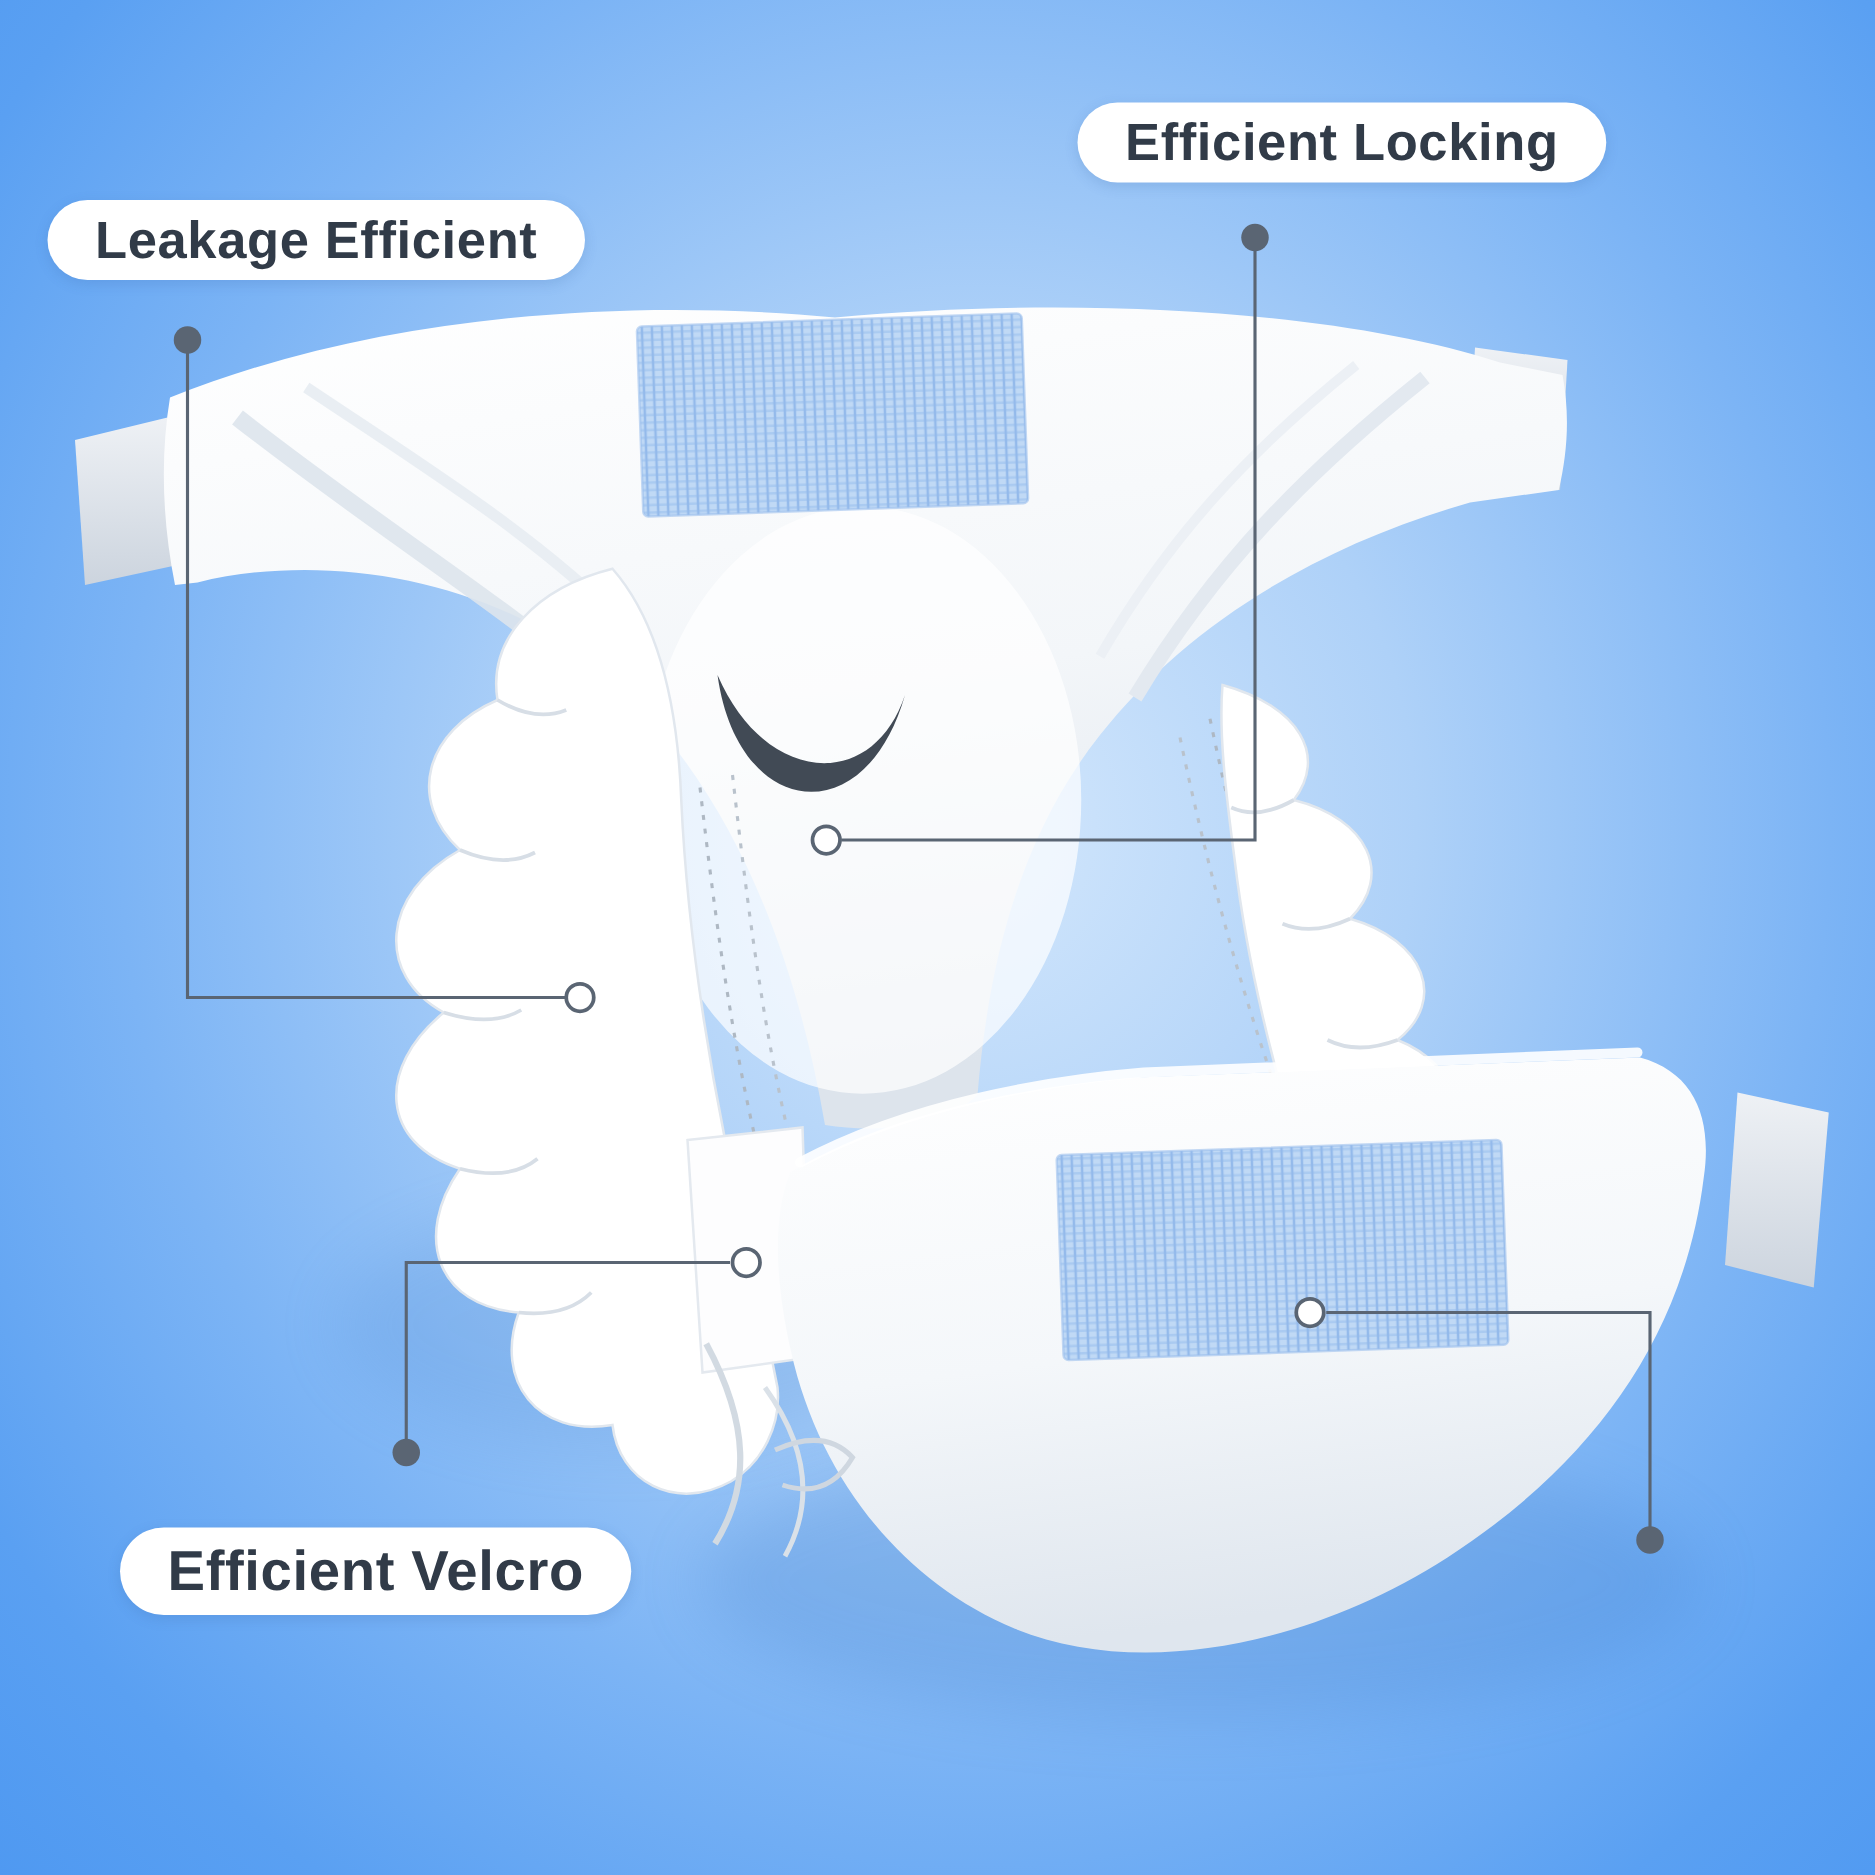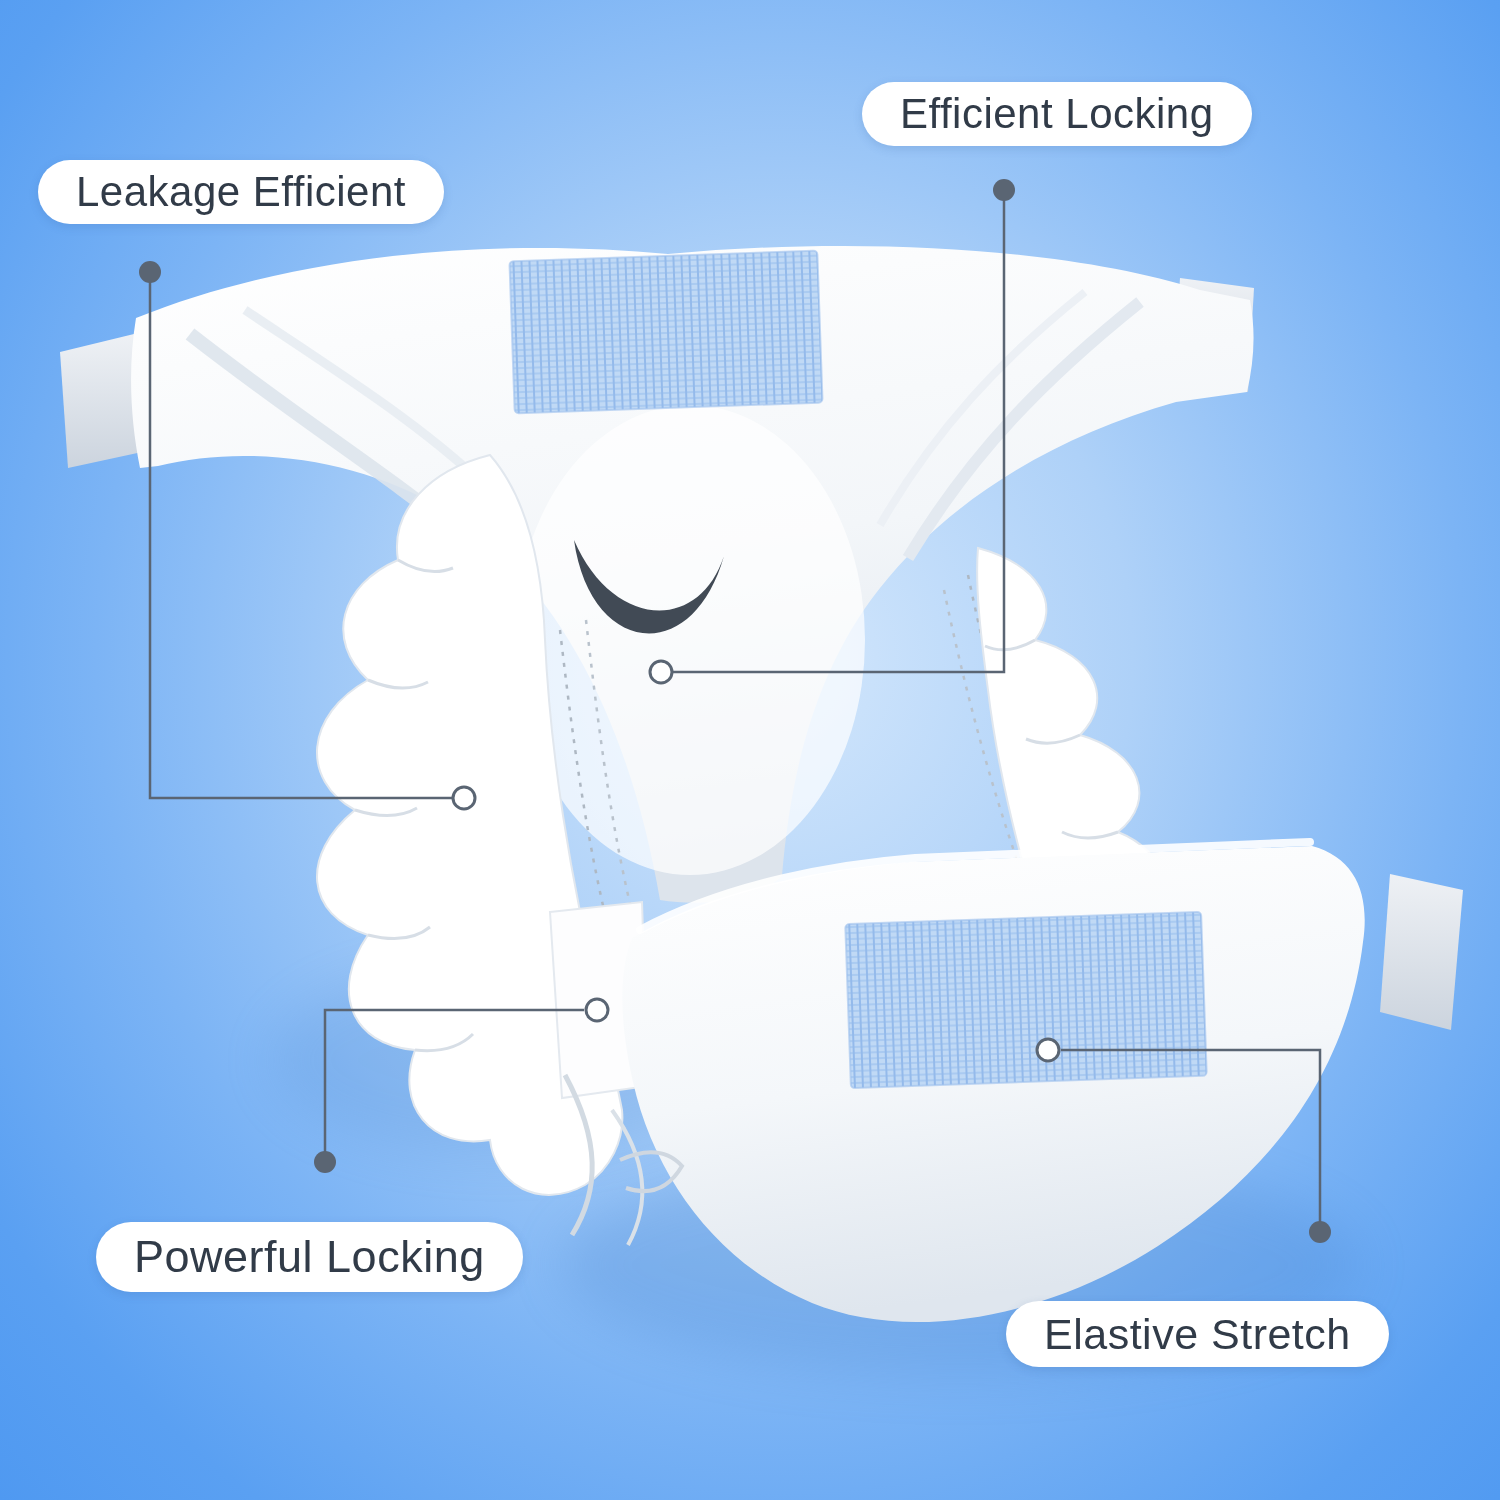--- a/index.html
+++ b/index.html
@@ -26,20 +26,21 @@
     position: absolute;
     z-index: 2;
     background: #ffffff;
     border-radius: 999px;
     height: 64px;
     display: flex;
     align-items: center;
     justify-content: flex-start;
     padding: 0 38px;
     box-shadow: 0 3px 10px rgba(50, 95, 160, 0.18);
+    font-weight: bold;
   }
   .pill span {
     color: #313b48;
     font-size: 42px;
     letter-spacing: 0.5px;
     white-space: nowrap;
   }
   #label-leakage { left: 38px;   top: 160px; }
   #label-locking { left: 862px;  top: 82px; }
   #label-velcro  { left: 96px;   top: 1222px; height: 70px; }
@@ -207,20 +208,17 @@
 
   <div class="pill" id="label-leakage">
     <span>Leakage Efficient</span>
   </div>
 
   <div class="pill" id="label-locking">
     <span>Efficient Locking</span>
   </div>
 
   <div class="pill" id="label-velcro">
-    <span>Powerful Locking</span>
+    <span>Efficient Velcro</span>
   </div>
 
-  <div class="pill" id="label-stretch">
-    <span>Elastive Stretch</span>
-  </div>
 
 </div>
 
 </body></html>

